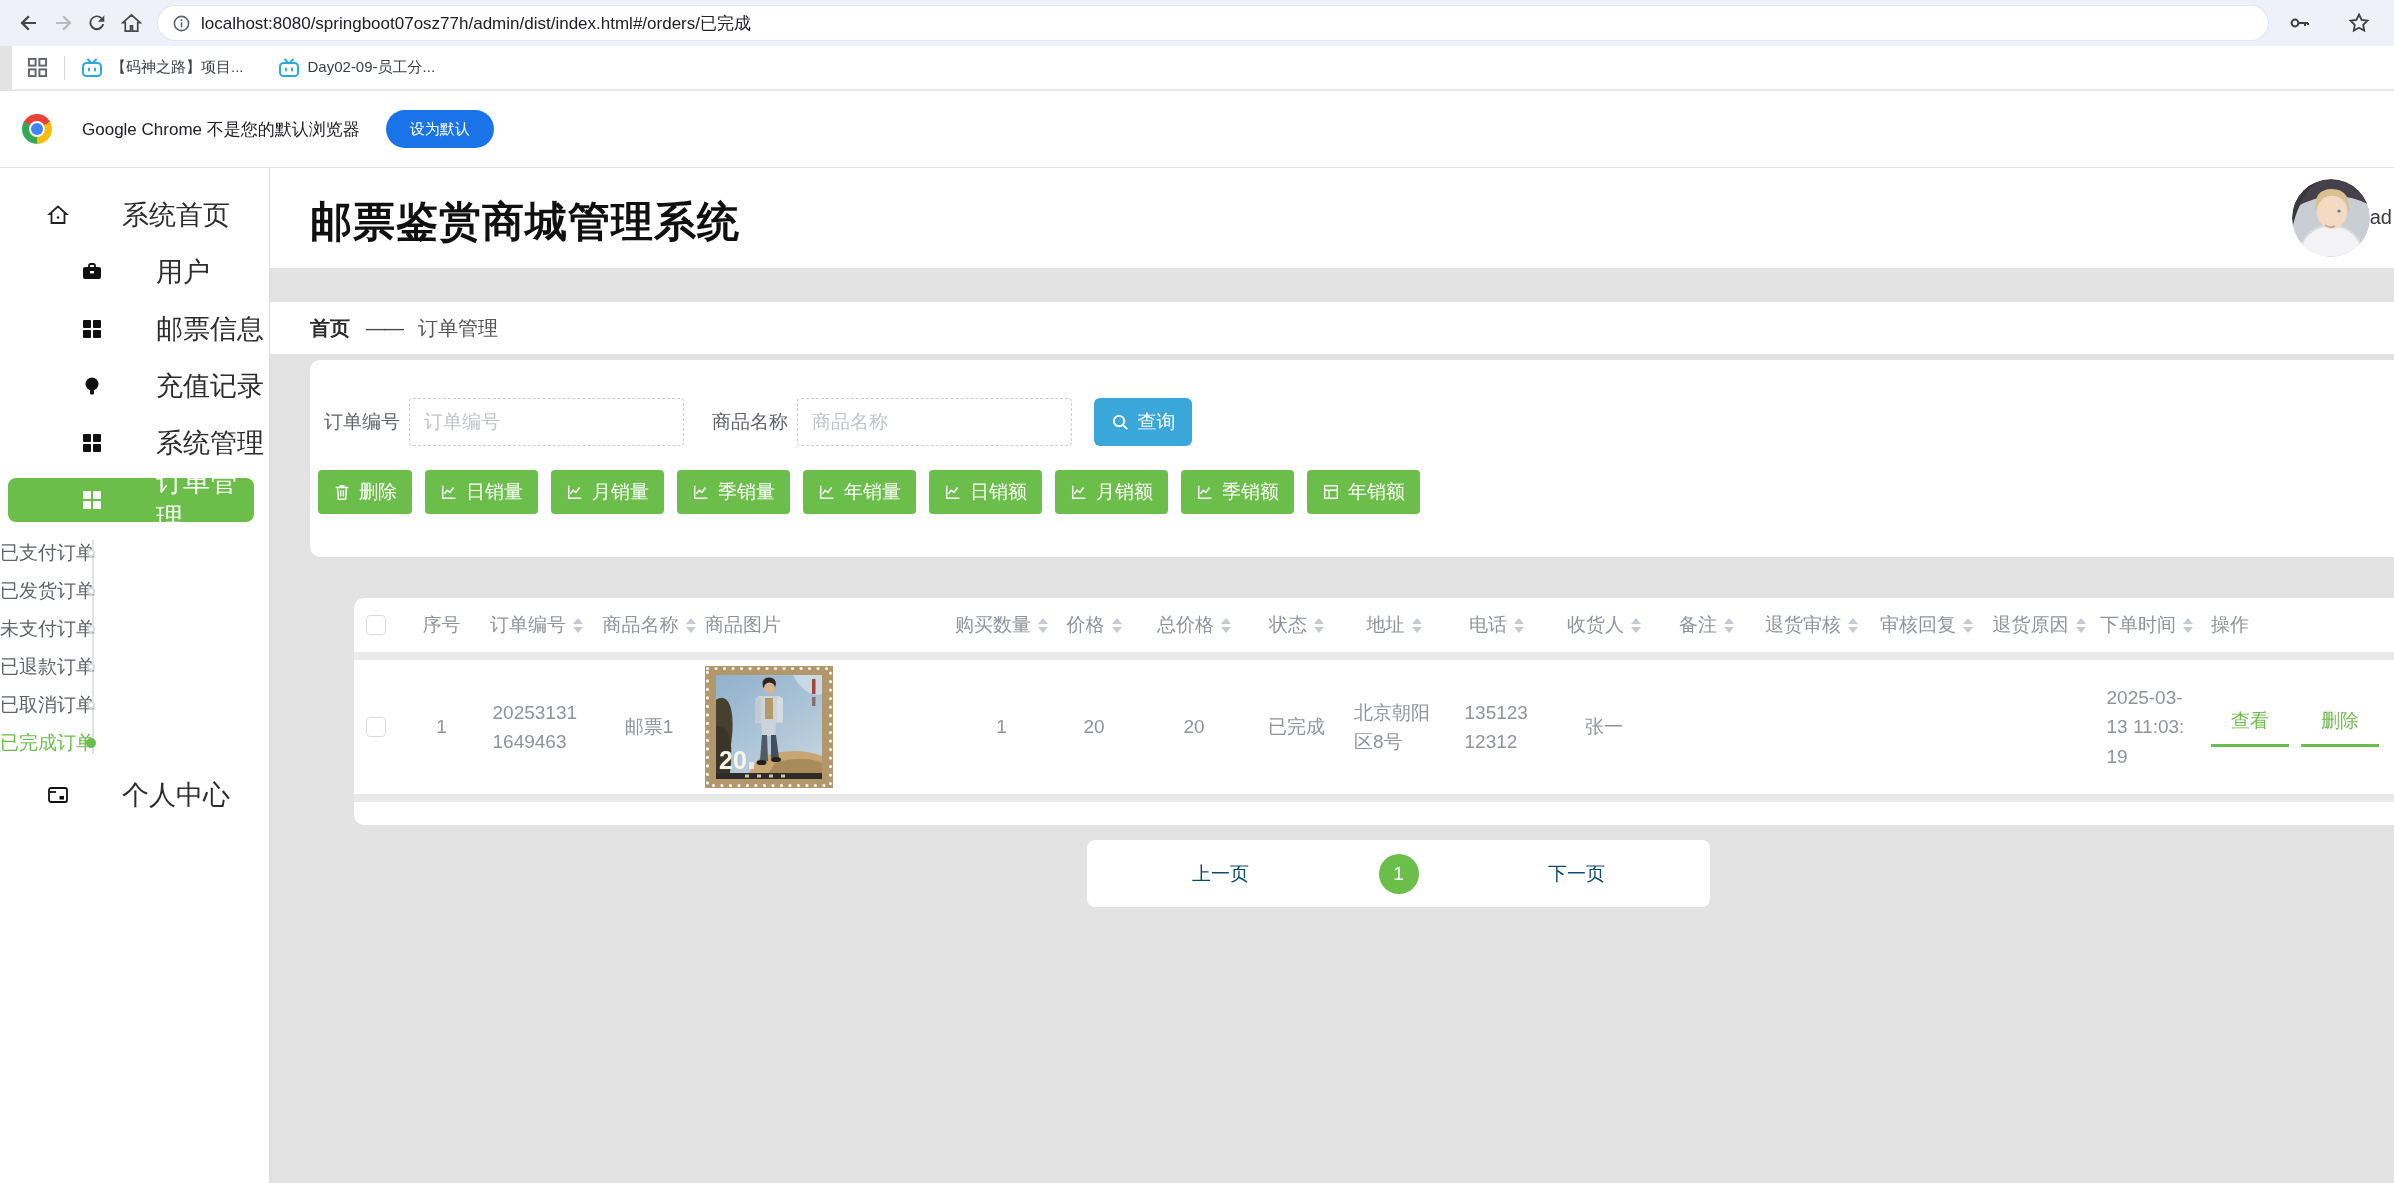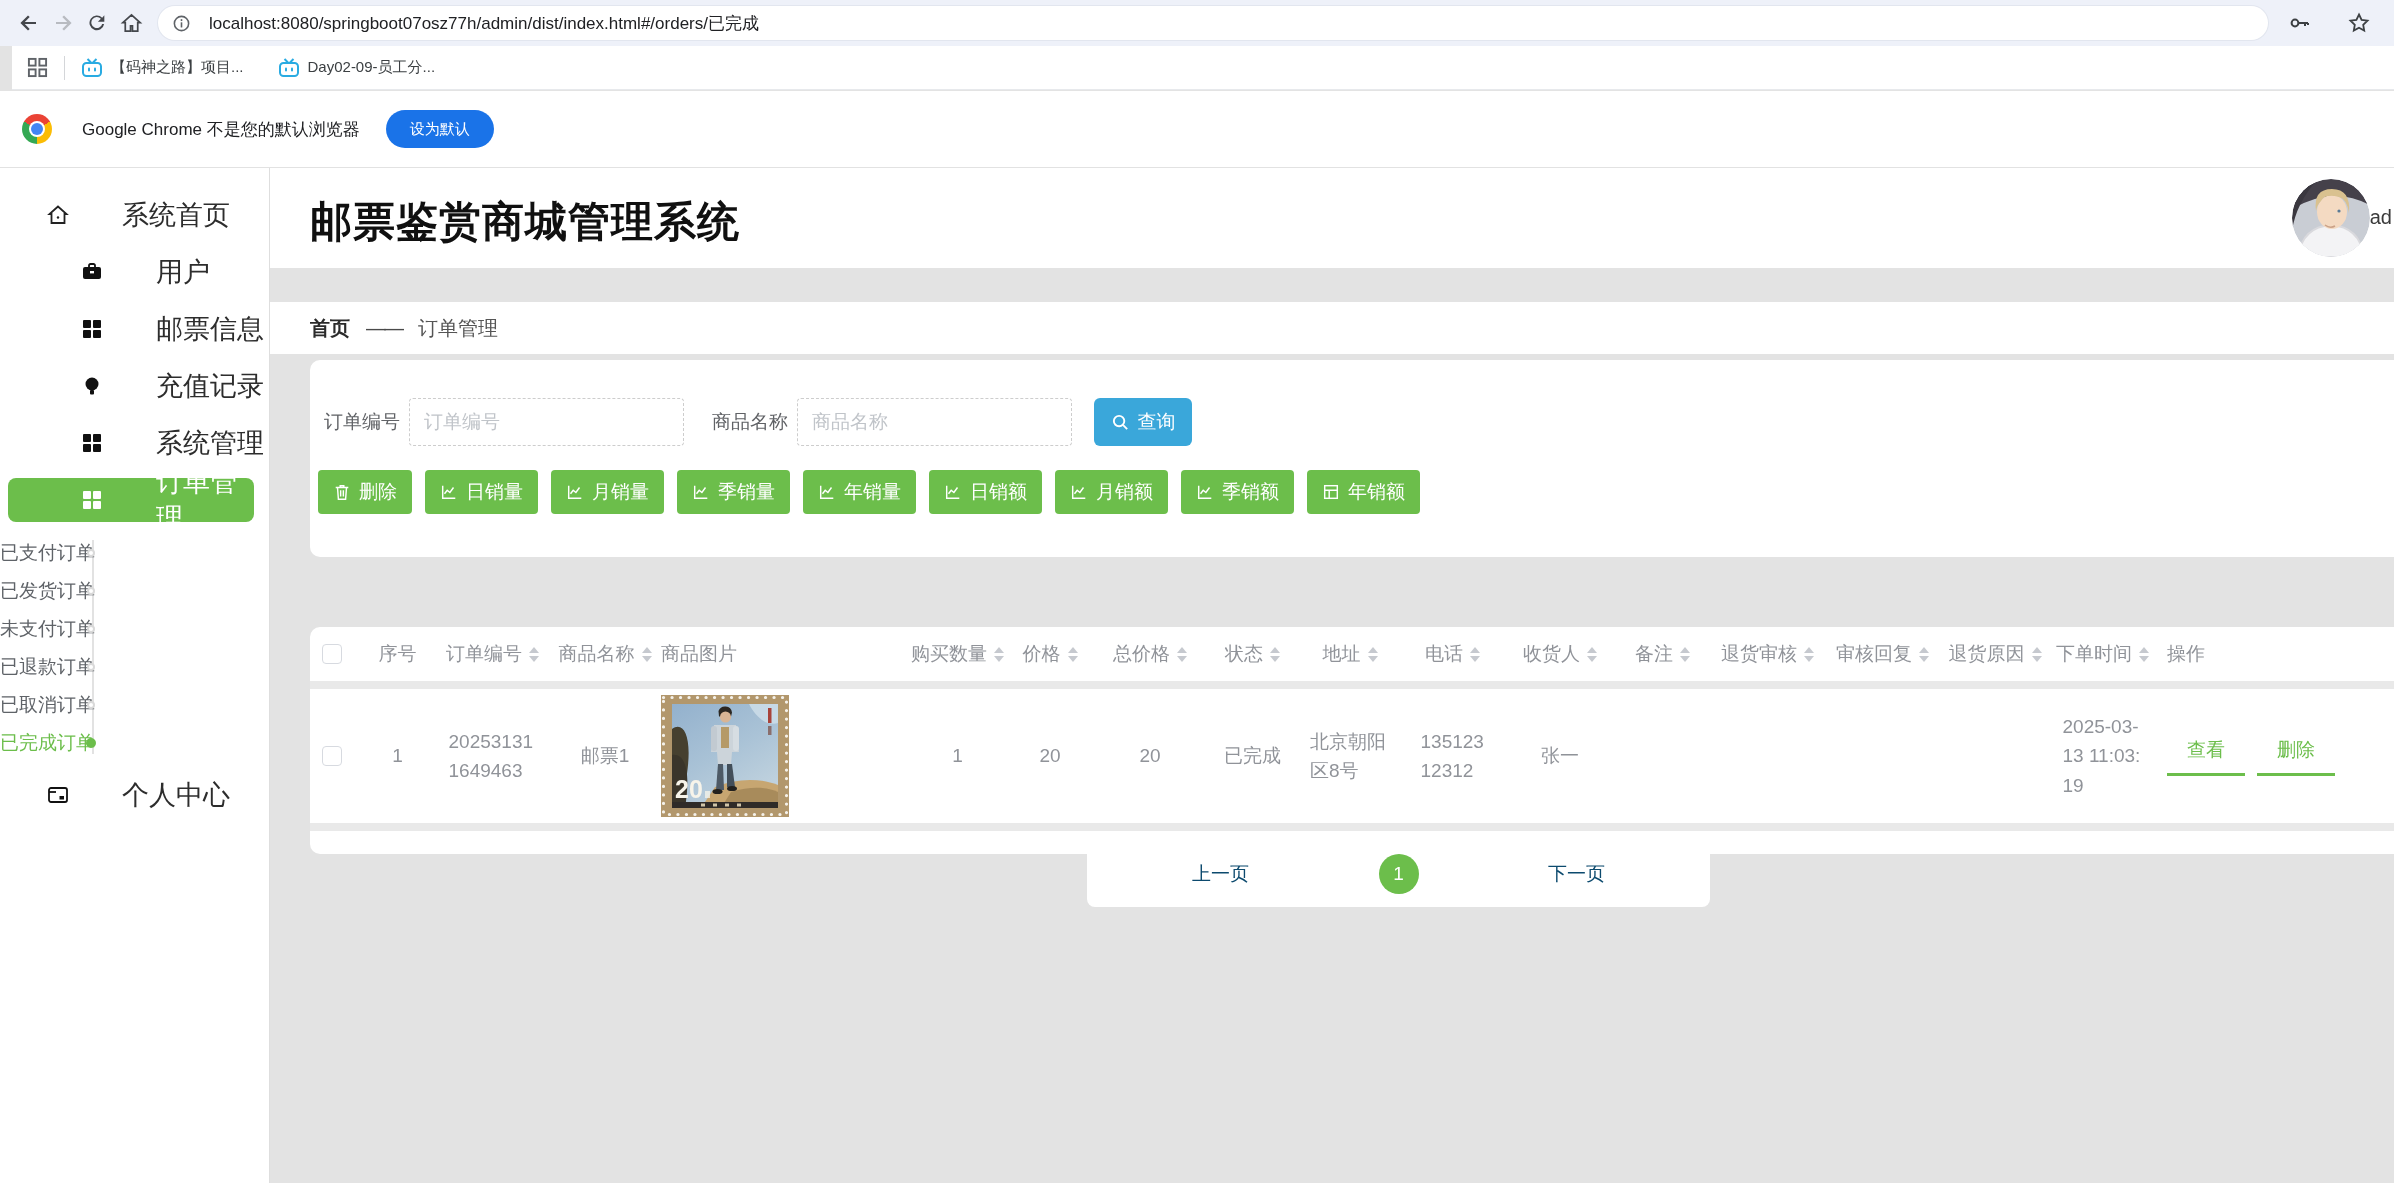--- a/index.html
+++ b/index.html
@@ -4,21 +4,21 @@
 <style>
   * { margin:0; padding:0; box-sizing:border-box; }
   html,body { width:2394px; height:1183px; overflow:hidden;
     font-family:"Liberation Sans","DejaVu Sans",sans-serif; background:#e3e3e3; color:#333; }
 
   
   .toolbar { position:absolute; left:0; top:0; width:2394px; height:46px; background:#eef1f9;
     display:flex; align-items:center; }
   .tb-icon { width:34px; height:34px; display:flex; align-items:center; justify-content:center; flex:none; }
   .url-pill { flex:1; height:34px; margin-left:10px; margin-right:14px; background:#fff; border-radius:17px;
-    box-shadow:0 0 0 1px #e2e6ef; display:flex; align-items:center; padding:16px 14px; min-width:0;gap:8px; }
+    box-shadow:0 0 0 1px #e2e6ef; display:flex; align-items:center; padding:16px 14px; min-width:0; }
   .url-text { font-size:17px; color:#202124; margin-left:10px; white-space:nowrap; overflow:hidden; }
   .tb-right { display:flex; align-items:center; flex:none; width:112px; }
 
   .bookmarks { position:absolute; left:0; top:46px; width:2394px; height:44px; background:#fff;
     border-bottom:1px solid #e7e9ec; display:flex; align-items:center;margin-left:12px; }
   .bm-sep { width:1px; height:24px; background:#d4d6d9; margin:0 16px 0 10px; }
   .bm-item { display:flex; align-items:center; gap:8px; margin-right:34px; font-size:15px; color:#3c4043; }
 
   .notify { position:absolute; left:0; top:91px; width:2394px; height:77px; background:#fff;
     border-bottom:1px solid #e2e2e2; display:flex; align-items:center; padding-left:22px; }
@@ -68,21 +68,21 @@
   .form-label.second { margin-left:28px; }
   .dashed-input { width:275px; height:48px; border:1px dashed #cdcdcd; border-radius:4px; padding:0 14px;
     font-size:19px; color:#333; outline:none; background:#fff; font-family:inherit; }
   .dashed-input::placeholder { color:#c0c4c9; }
   .query-btn { margin-left:22px; width:98px; height:48px; background:#3aa7da; border:none; border-radius:6px;
     color:#fff; font-size:19px; display:flex; align-items:center; justify-content:center; gap:8px; cursor:pointer; font-family:inherit; }
   .btn-row { position:absolute; left:8px; top:110px; display:flex; gap:13px; }
   .green-btn { height:44px; background:#6cbe4b; border:none; border-radius:4px; color:#fff; font-size:19px;
     padding:0 15px; display:flex; align-items:center; gap:8px; cursor:pointer; font-family:inherit; }
 
-  .table-panel { top:459px; height:227px; overflow:hidden; }
+  .table-panel { top:430px; height:227px; overflow:hidden;margin-left:44px; }
   .thead { height:54px; display:flex; align-items:center; }
   .tband { height:8px; background:#e9e9e9; }
   .trow { height:134px; display:flex; align-items:center; }
   .th,.td { flex:none; display:flex; align-items:center; justify-content:center; color:#909399; font-size:19px; }
   .th { gap:7px; cursor:pointer; }
   .c1{width:55px; justify-content:flex-start; padding-left:12px;}
   .c2{width:65px;} .c3{width:125px;} .c4{width:100px;}
   .c5{width:255px; justify-content:flex-start; padding-left:6px;}
   .c6{width:95px;} .c7{width:90px;} .c8{width:110px;} .c9{width:95px;} .c10{width:100px;}
   .c11{width:105px;} .c12{width:110px;} .c13{width:95px;} .c14{width:115px;} .c15{width:115px;}

